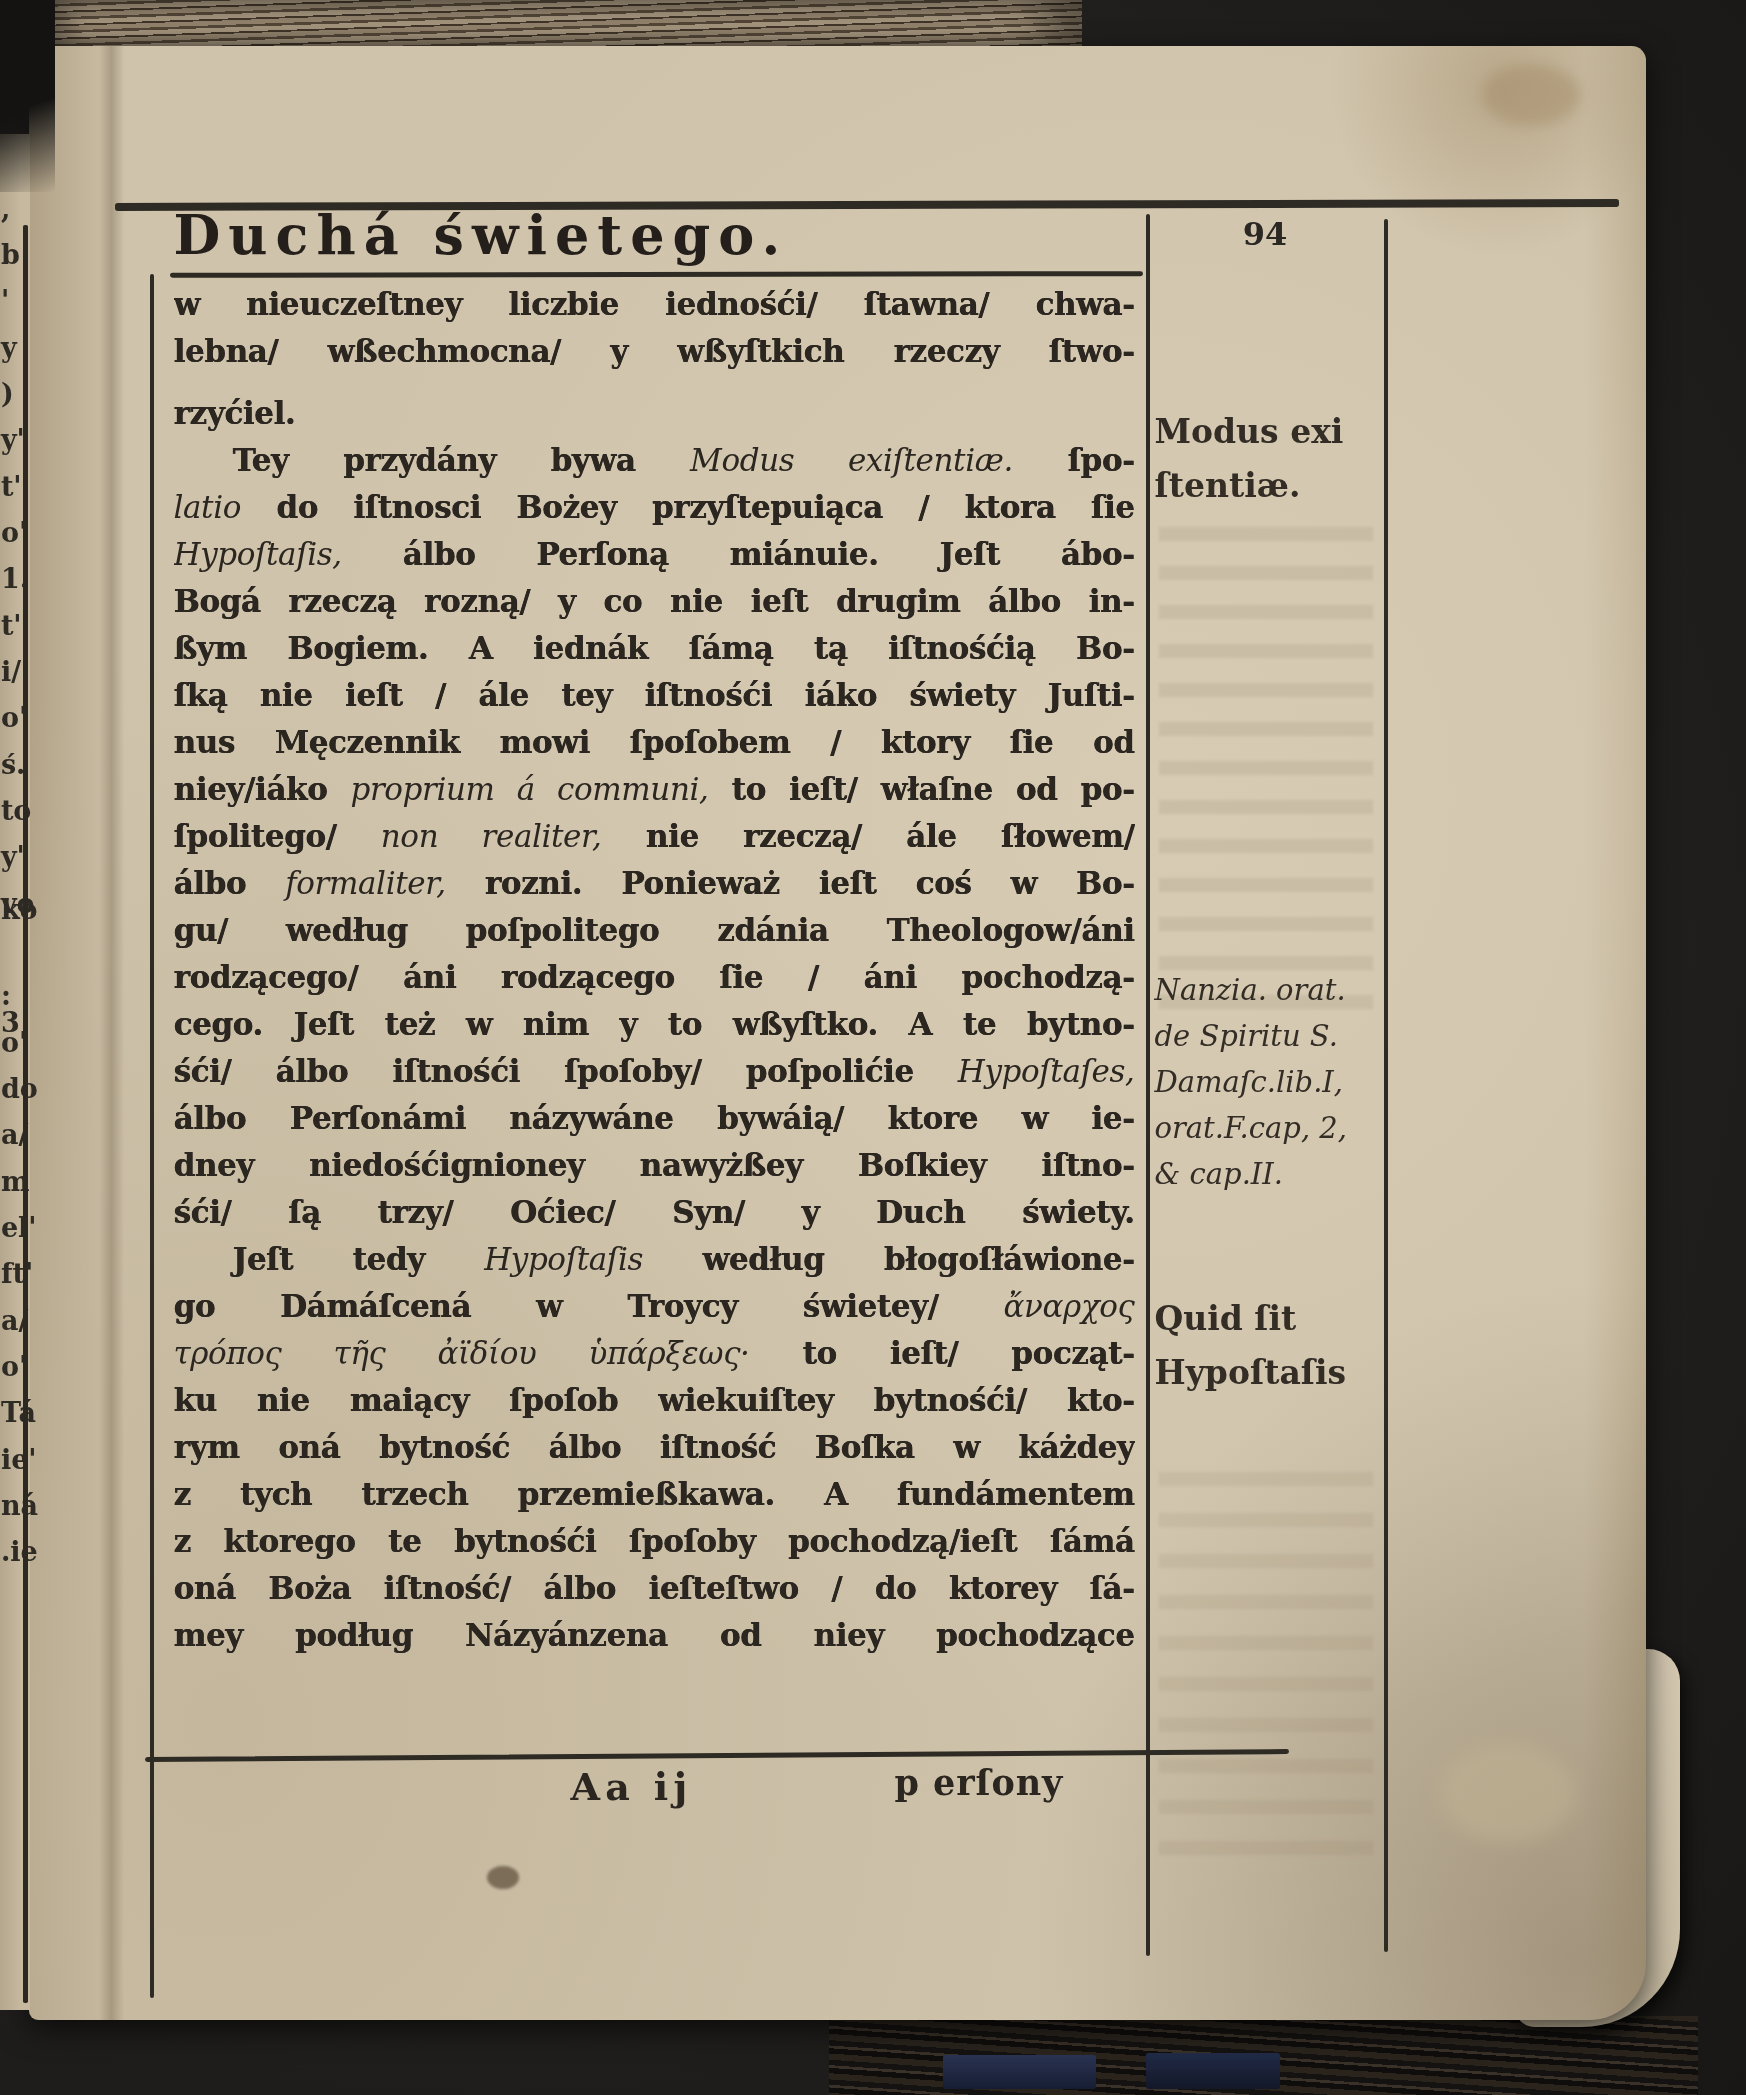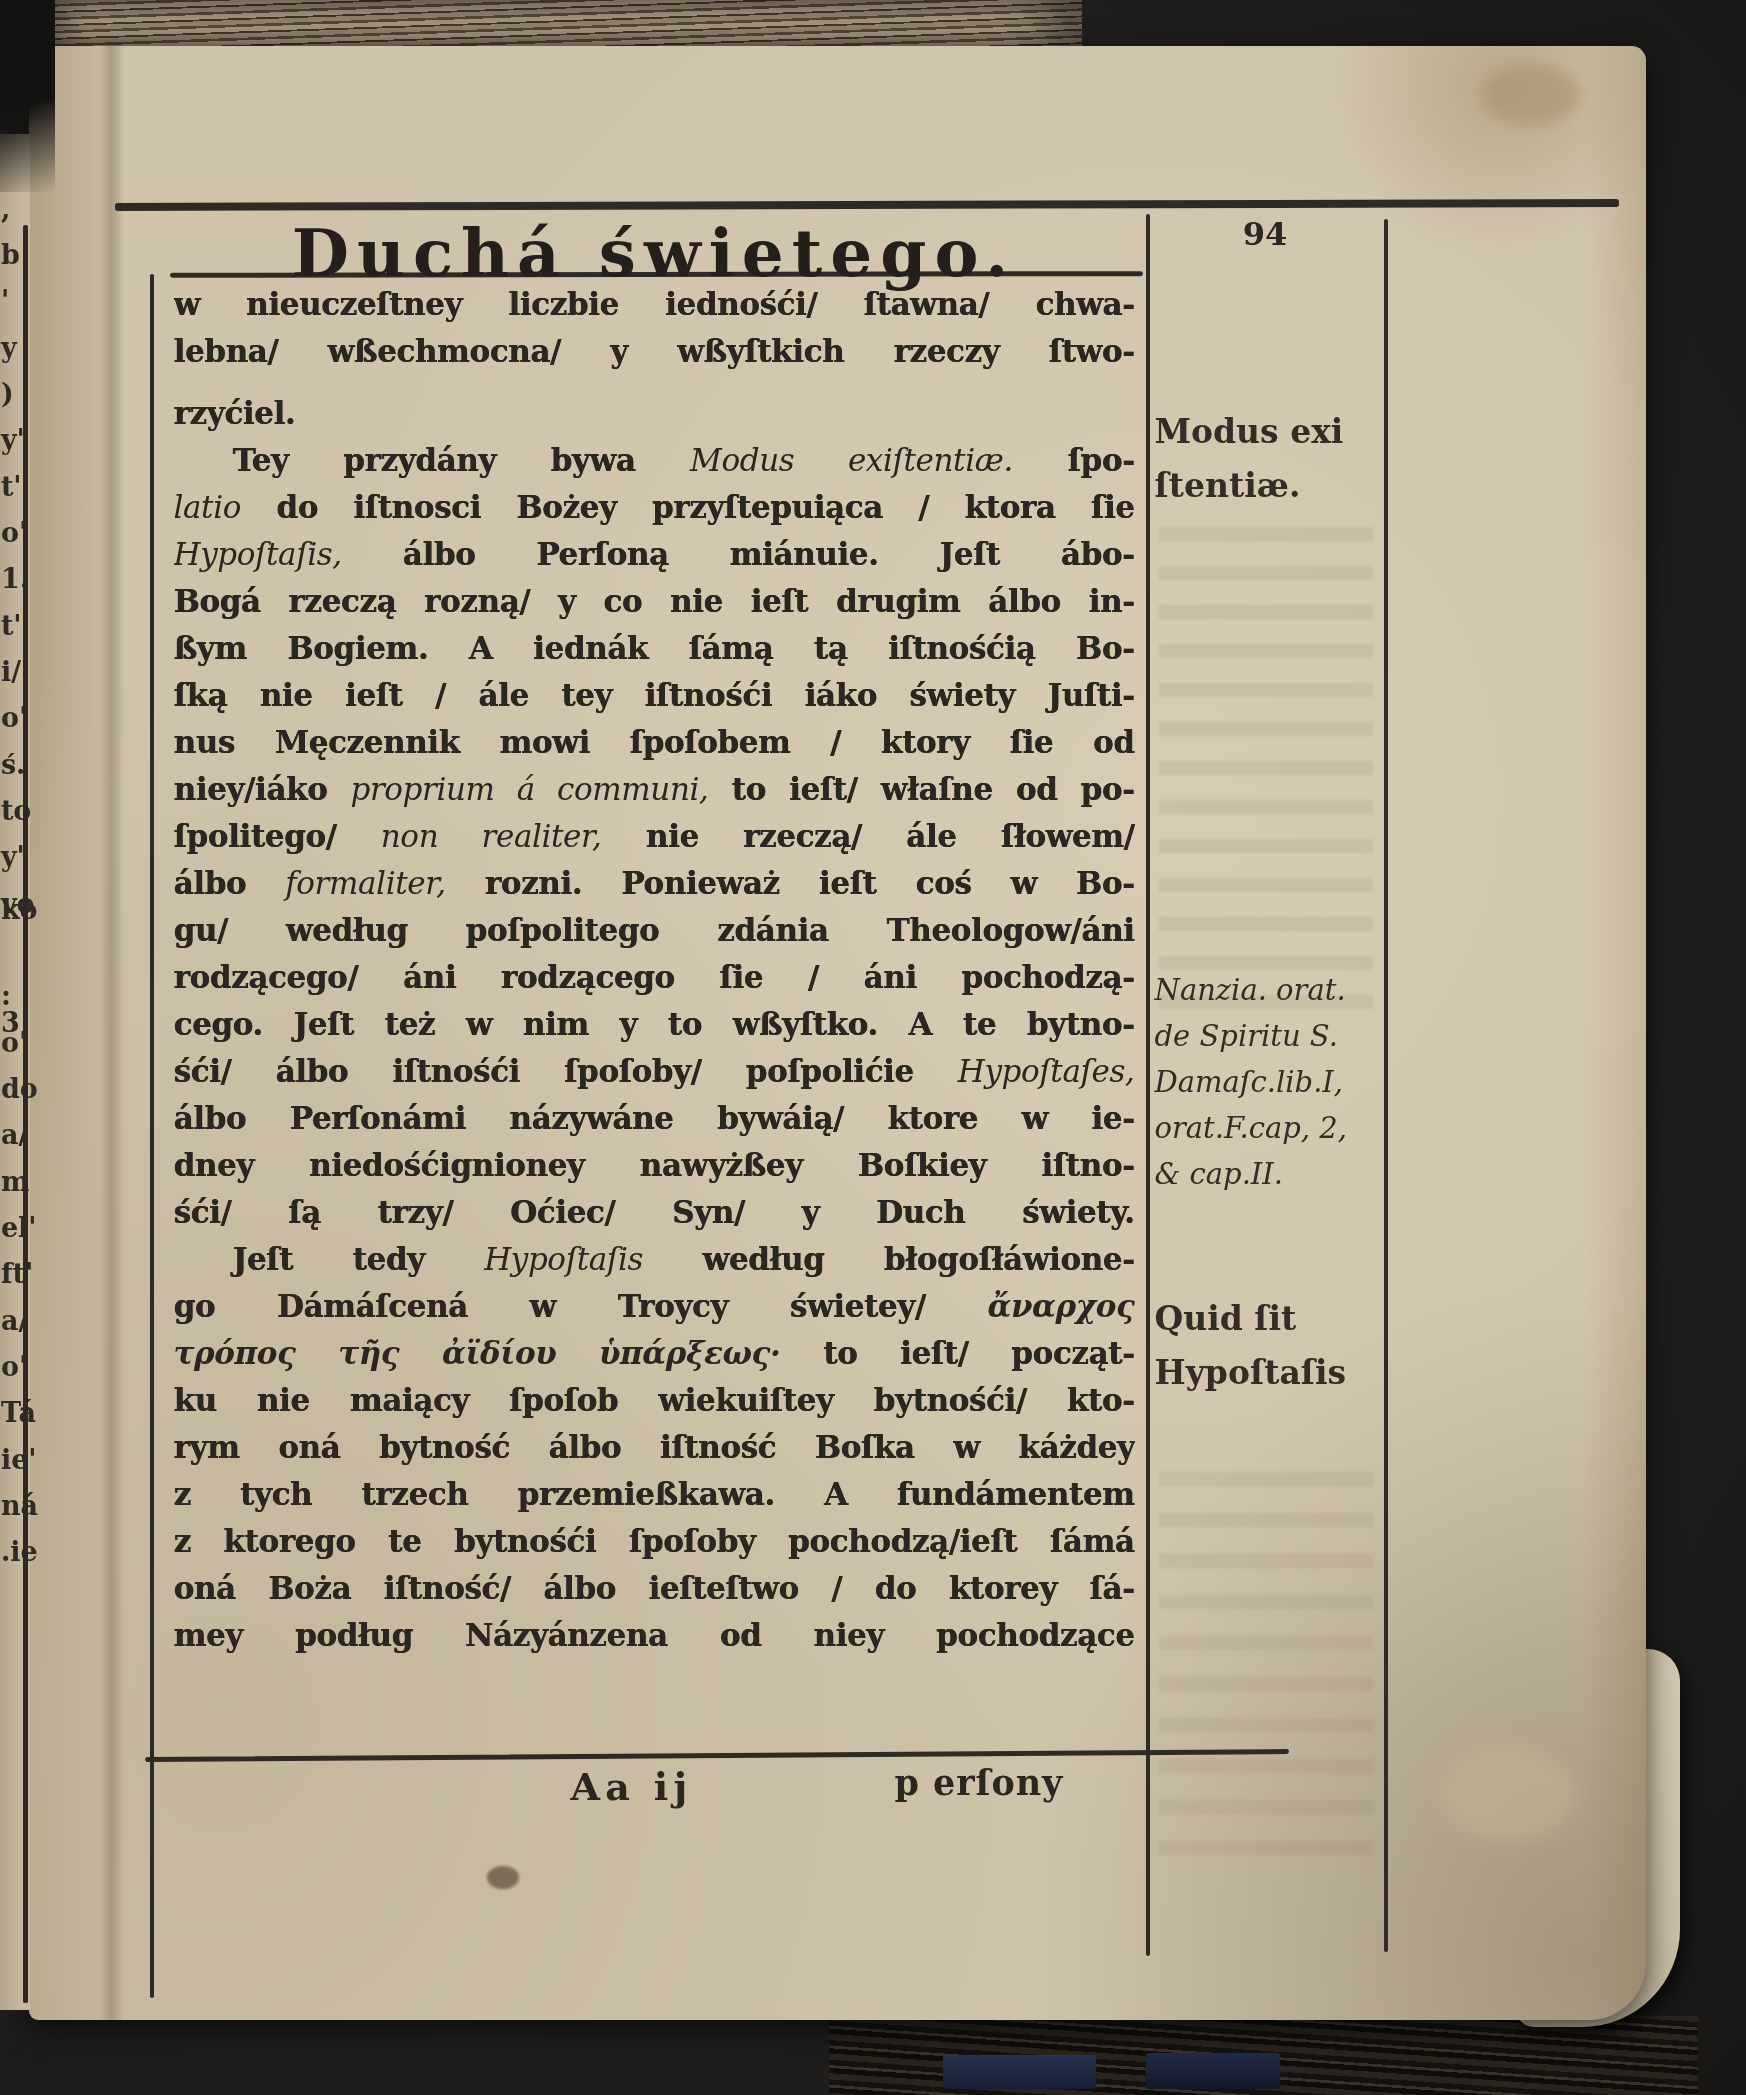--- a/index.html
+++ b/index.html
@@ -41,33 +41,33 @@
     background:linear-gradient(90deg,rgba(110,95,72,0),rgba(110,95,72,.35) 50%,rgba(110,95,72,0));}
   
   .rule{position:absolute;background:#2e2a24;border-radius:2.7px;}
   .top-rule{left:86px;top:155px;width:1504px;height:8px;transform:rotate(-0.15deg);}
   .header-rule{left:141px;top:226px;width:973px;height:4.5px;transform:rotate(-0.1deg);}
   .left-rule{left:121px;top:228px;width:4.5px;height:1724px;}
   .mid-rule{left:1117px;top:168px;width:4.5px;height:1742px;}
   .right-rule{left:1355px;top:173px;width:4.5px;height:1733px;}
   .bottom-rule{left:116px;top:1707px;width:1144px;height:5.3px;transform:rotate(-0.4deg);}
   
-  .header{position:absolute;left:145px;top:168px;width:961px;text-align:center;
-    font-size:66px;font-weight:700;letter-spacing:8px;color:#241f1a;}
+  .header{position:absolute;left:145px;top:157px;width:961px;
+    font-size:54px;font-weight:700;letter-spacing:8px;color:#241f1a;}
   .pagenum{position:absolute;left:1117px;top:169px;width:239px;text-align:center;
     font-size:32px;font-weight:600;color:#2b2722;}
   .text-block{position:absolute;left:145px;top:235px;width:961px;color:var(--ink,#2b2620);}
   .tline{height:47px;line-height:47px;font-size:31px;letter-spacing:-0.4px;
     text-align:justify;text-align-last:justify;overflow:hidden;
     text-shadow:0.4px 0 0 currentColor;}
   .tline.indent{padding-left:59px;}
   .tline.noj{text-align-last:left;margin-top:15px;}
   .s-b{font-weight:700;}
   .s-i{font-style:italic;font-weight:400;text-shadow:none;}
-  .s-g{font-style:italic;font-weight:700;text-shadow:none;}
+  .s-g{font-style:italic;font-weight:400;text-shadow:none;}
   .mnote{position:absolute;left:1126px;width:233px;color:#332d26;}
   .mnote.roman .mline{font-size:33px;line-height:54px;font-weight:600;}
   .mnote.italic .mline{font-size:29px;line-height:46px;font-style:italic;font-weight:500;}
   .signature{position:absolute;left:542px;top:1718px;font-size:38px;font-weight:700;
     letter-spacing:5.3px;color:#2b2620;}
   .catchword{position:absolute;left:866px;top:1716px;font-size:35px;font-weight:700;
     letter-spacing:0.9px;color:#2b2620;}
   
   .stain1{position:absolute;left:458px;top:1820px;width:32px;height:23px;background:#6f604c;
     border-radius:50%;filter:blur(1.8px);opacity:.85;}

